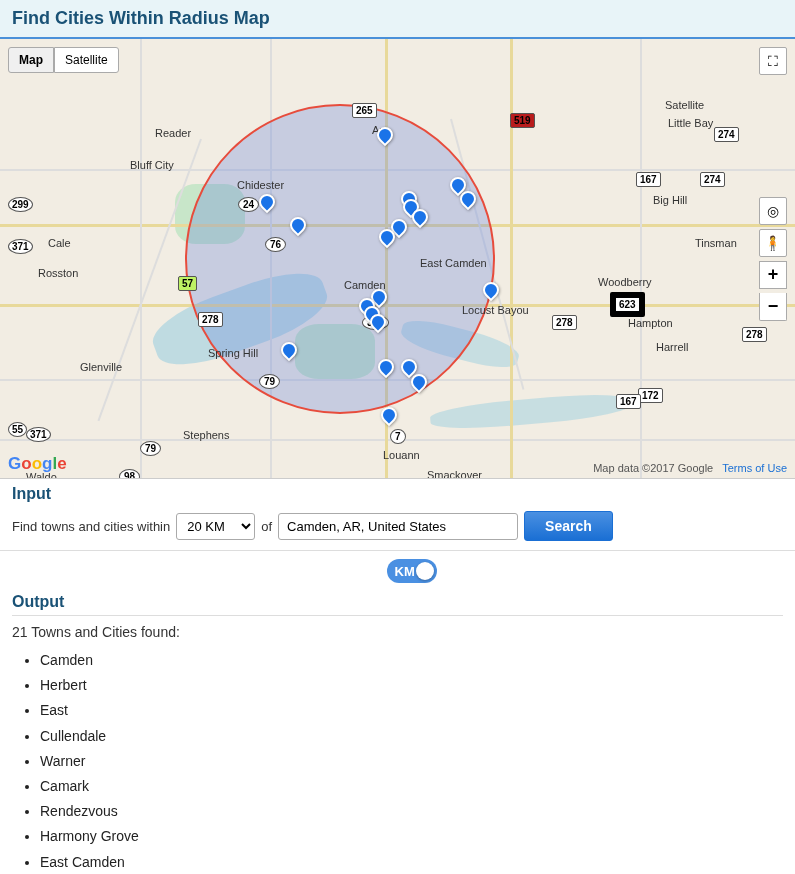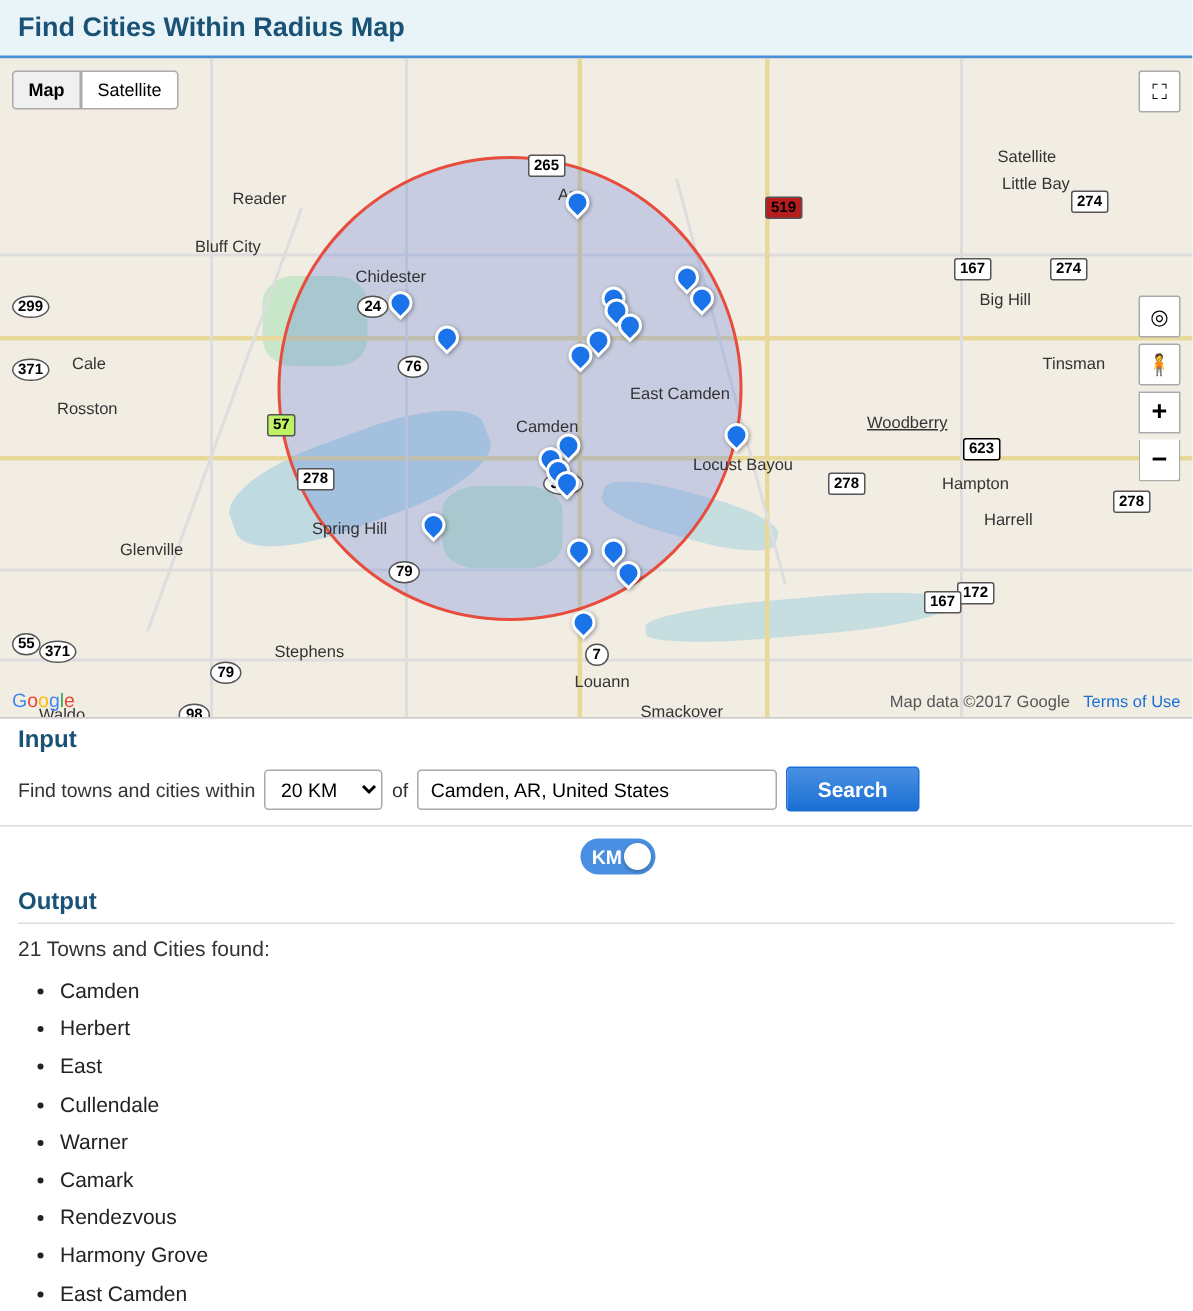--- a/index.html
+++ b/index.html
@@ -151,22 +151,22 @@
       position: absolute;
       bottom: 4px;
       right: 8px;
       font-size: 11px;
       color: #555;
     }
     .map-google-logo {
       position: absolute;
       bottom: 4px;
       left: 8px;
-      font-size: 13px;
-      font-weight: normal;
+      font-size: 17px;
+      font-weight: bold;
       color: #4a4a4a;
     }
     .map-google-logo span { color: #4285F4; }
 
     
     .map-pin {
       position: absolute;
       width: 12px;
       height: 16px;
       cursor: pointer;
@@ -360,42 +360,42 @@
       <div class="map-label" style="top:60px;left:665px;">Satellite</div>
       <div class="map-label" style="top:78px;left:668px;">Little Bay</div>
       <div class="map-label" style="top:155px;left:653px;">Big Hill</div>
       <div class="map-label" style="top:198px;left:695px;">Tinsman</div>
       <div class="map-label" style="top:140px;left:237px;">Chidester</div>
       <div class="map-label" style="top:218px;left:420px;">East Camden</div>
       <div class="map-label" style="top:198px;left:48px;">Cale</div>
       <div class="map-label" style="top:228px;left:38px;">Rosston</div>
       <div class="map-label" style="top:240px;left:344px;">Camden</div>
       <div class="map-label" style="top:265px;left:462px;">Locust Bayou</div>
-      <div class="map-label" style="top:237px;left:578px;text-decoration:underline;">Woodberry</div>
+      <div class="map-label" style="top:237px;left:598px;">Woodberry</div>
       <div class="map-label" style="top:278px;left:628px;">Hampton</div>
       <div class="map-label" style="top:302px;left:656px;">Harrell</div>
       <div class="map-label" style="top:308px;left:208px;">Spring Hill</div>
       <div class="map-label" style="top:322px;left:80px;">Glenville</div>
       <div class="map-label" style="top:390px;left:183px;">Stephens</div>
       <div class="map-label" style="top:410px;left:383px;">Louann</div>
       <div class="map-label" style="top:430px;left:427px;">Smackover</div>
       <div class="map-label" style="top:432px;left:26px;">Waldo</div>
 
       <div style="position:absolute;top:64px;left:352px;background:#fff;border:1px solid #555;border-radius:2px;padding:1px 3px;font-size:10px;font-weight:bold;">265</div>
-      <div style="position:absolute;top:92px;left:510px;background:#b91c1c;border:1px solid #555;border-radius:2px;padding:1px 3px;font-size:10px;font-weight:bold;">519</div>
+      <div style="position:absolute;top:74px;left:510px;background:#b91c1c;border:1px solid #555;border-radius:2px;padding:1px 3px;font-size:10px;font-weight:bold;">519</div>
       <div style="position:absolute;top:88px;left:714px;background:#fff;border:1px solid #555;border-radius:2px;padding:1px 3px;font-size:10px;font-weight:bold;">274</div>
       <div style="position:absolute;top:133px;left:636px;background:#fff;border:1px solid #555;border-radius:2px;padding:1px 3px;font-size:10px;font-weight:bold;">167</div>
       <div style="position:absolute;top:133px;left:700px;background:#fff;border:1px solid #555;border-radius:2px;padding:1px 3px;font-size:10px;font-weight:bold;">274</div>
       <div style="position:absolute;top:158px;left:238px;background:#fff;border:1px solid #555;border-radius:50%;padding:1px 4px;font-size:10px;font-weight:bold;">24</div>
       <div style="position:absolute;top:198px;left:265px;background:#fff;border:1px solid #555;border-radius:50%;padding:1px 4px;font-size:10px;font-weight:bold;">76</div>
       <div style="position:absolute;top:237px;left:178px;background:#bef264;border:1px solid #555;border-radius:2px;padding:1px 3px;font-size:10px;font-weight:bold;">57</div>
       <div style="position:absolute;top:273px;left:198px;background:#fff;border:1px solid #555;border-radius:2px;padding:1px 3px;font-size:10px;font-weight:bold;">278</div>
       <div style="position:absolute;top:276px;left:362px;background:#fff;border:1px solid #555;border-radius:50%;padding:1px 4px;font-size:10px;font-weight:bold;">376</div>
       <div style="position:absolute;top:276px;left:552px;background:#fff;border:1px solid #555;border-radius:2px;padding:1px 3px;font-size:10px;font-weight:bold;">278</div>
-      <div style="position:absolute;top:253px;left:610px;background:#fff;border:1px solid #000000;border-radius:2px;padding:1px 3px;font-size:10px;font-weight:bold;margin-left:32px;">623</div>
+      <div style="position:absolute;top:253px;left:610px;background:#fff;border:6px solid #000000;border-radius:2px;padding:1px 3px;font-size:10px;font-weight:bold;">623</div>
       <div style="position:absolute;top:288px;left:742px;background:#fff;border:1px solid #555;border-radius:2px;padding:1px 3px;font-size:10px;font-weight:bold;">278</div>
       <div style="position:absolute;top:335px;left:259px;background:#fff;border:1px solid #555;border-radius:50%;padding:1px 4px;font-size:10px;font-weight:bold;">79</div>
       <div style="position:absolute;top:349px;left:638px;background:#fff;border:1px solid #555;border-radius:2px;padding:1px 3px;font-size:10px;font-weight:bold;">172</div>
       <div style="position:absolute;top:355px;left:616px;background:#fff;border:1px solid #555;border-radius:2px;padding:1px 3px;font-size:10px;font-weight:bold;">167</div>
       <div style="position:absolute;top:390px;left:390px;background:#fff;border:1px solid #555;border-radius:50%;padding:1px 4px;font-size:10px;font-weight:bold;">7</div>
       <div style="position:absolute;top:383px;left:8px;background:#fff;border:1px solid #555;border-radius:50%;padding:1px 3px;font-size:10px;font-weight:bold;">55</div>
       <div style="position:absolute;top:388px;left:26px;background:#fff;border:1px solid #555;border-radius:50%;padding:1px 3px;font-size:10px;font-weight:bold;">371</div>
       <div style="position:absolute;top:402px;left:140px;background:#fff;border:1px solid #555;border-radius:50%;padding:1px 4px;font-size:10px;font-weight:bold;">79</div>
       <div style="position:absolute;top:430px;left:119px;background:#fff;border:1px solid #555;border-radius:50%;padding:1px 4px;font-size:10px;font-weight:bold;">98</div>
       <div style="position:absolute;top:158px;left:8px;background:#fff;border:1px solid #555;border-radius:50%;padding:1px 3px;font-size:10px;font-weight:bold;">299</div>

